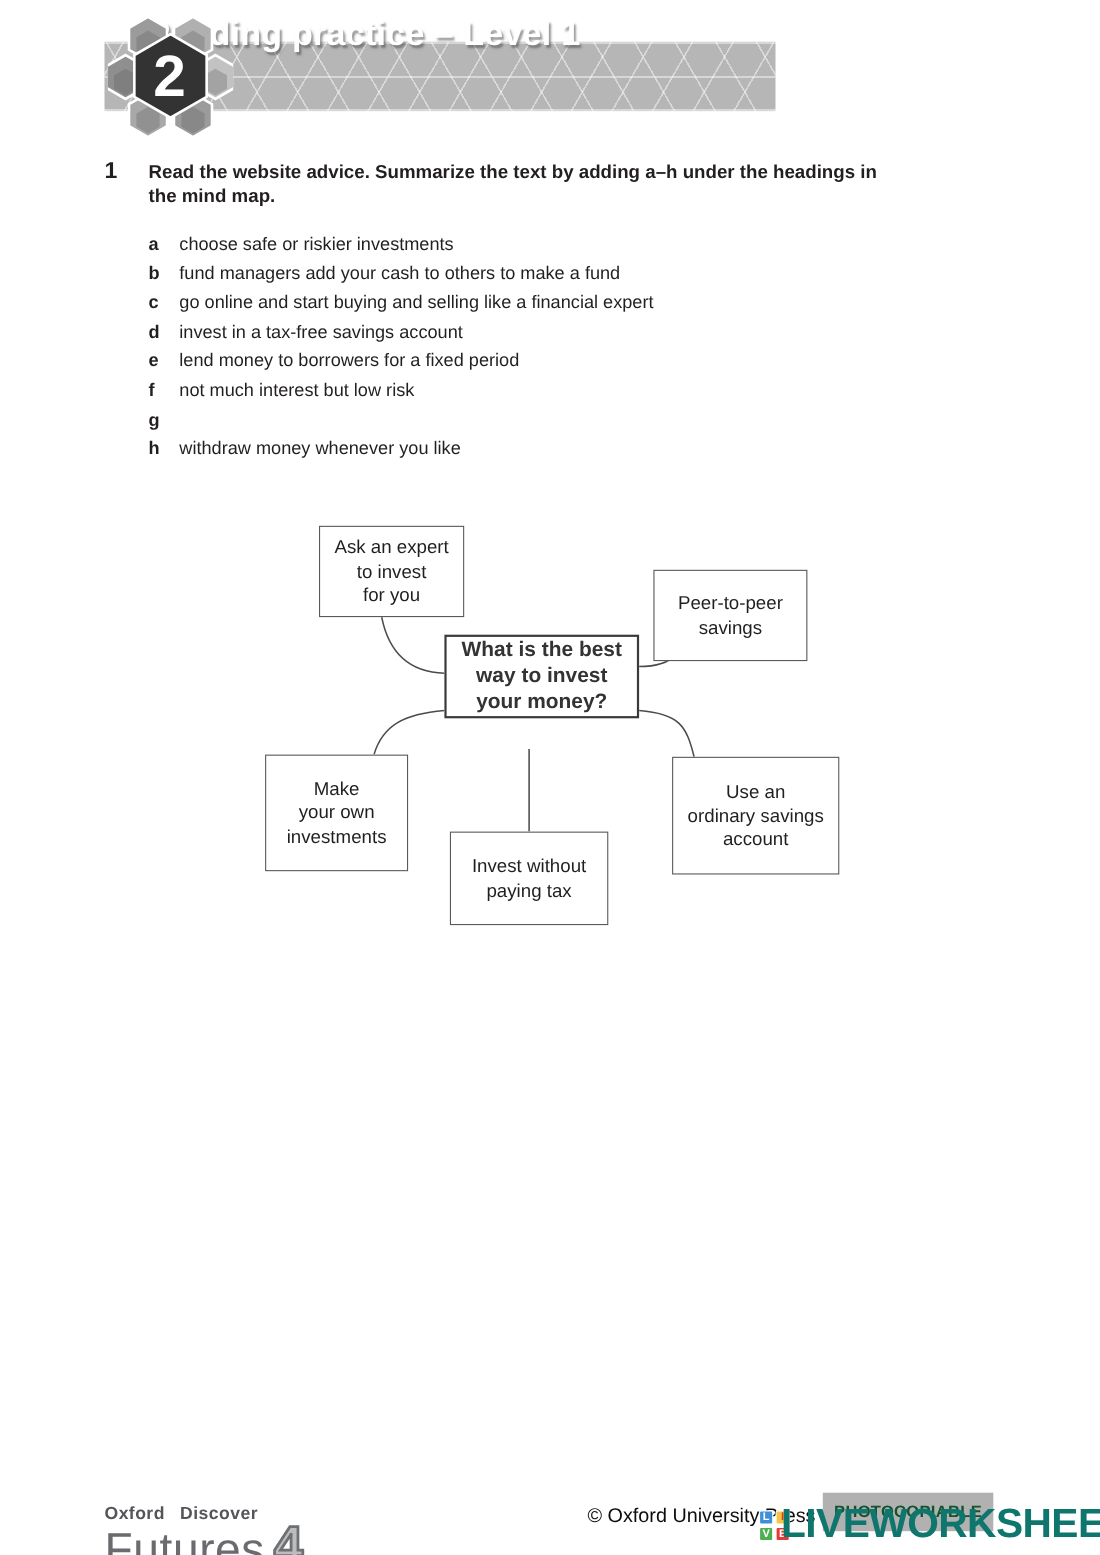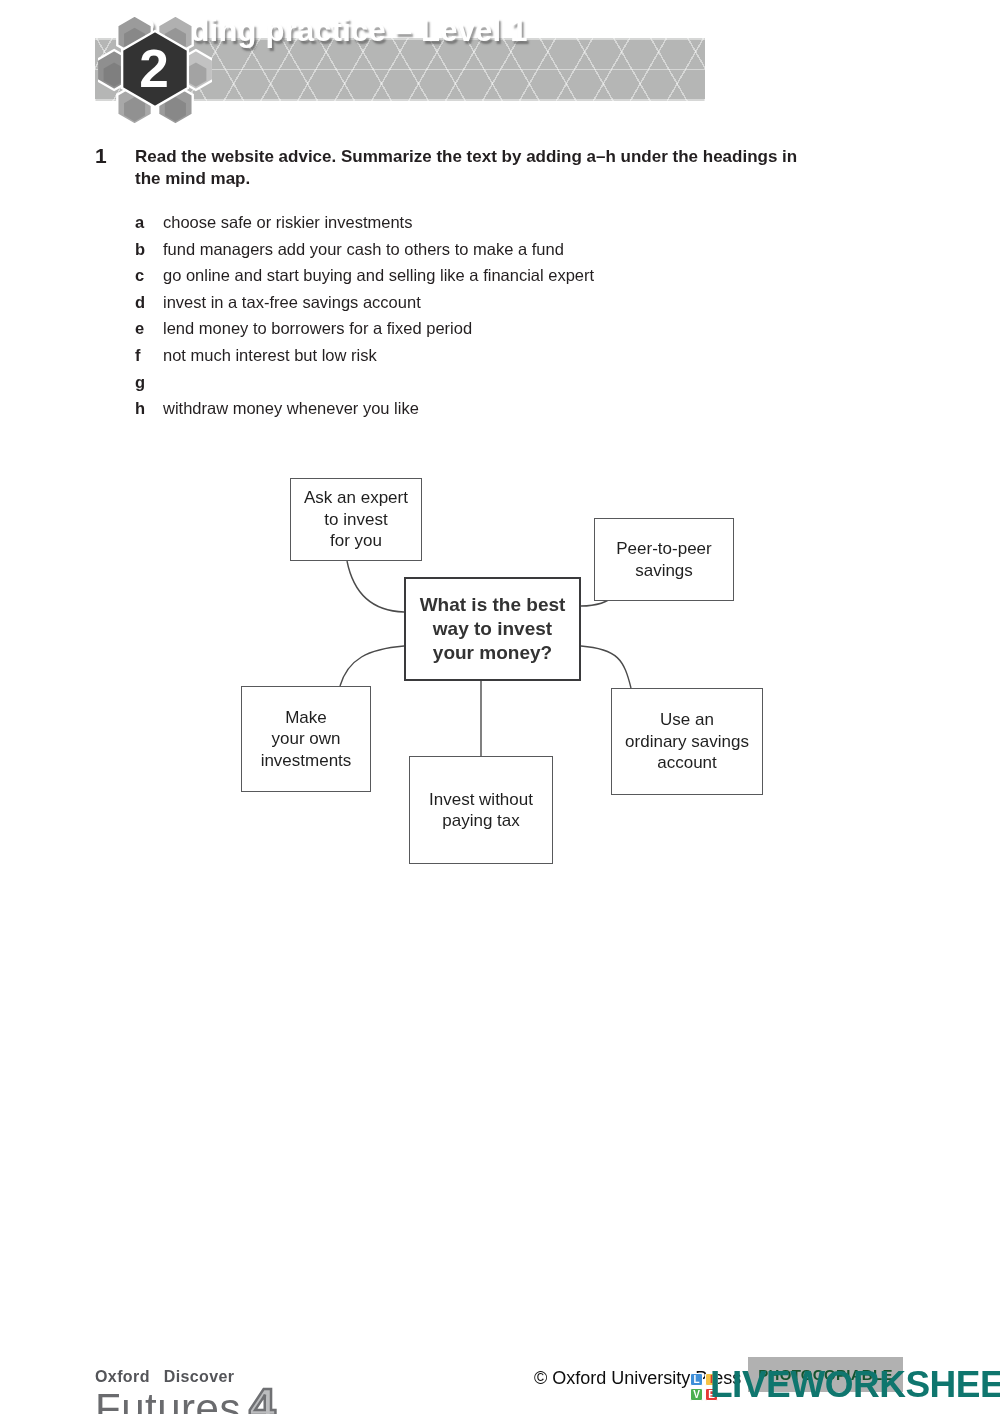--- a/index.html
+++ b/index.html
@@ -41,23 +41,23 @@
     position:absolute; display:flex; align-items:center; justify-content:center;
     text-align:center; background:#ffffff;
     border:1.5px solid #58595b; font-size:17px; line-height:21.5px; color:#1f1f1f;
   }
   .mm-box span { white-space:pre-line; }
   .mm-center {
     border:2.5px solid #3a3a3c; font-weight:bold; font-size:19px; line-height:24px; color:#333333;
   }
   .box-ask    { left:290px; top:18px;  width:132px; height:83px; }
   .box-peer   { left:594px; top:20px;  width:140px; height:83px;margin-top:38px; }
-  .box-center { left:404px; top:117px; width:177px; height:104px; }
+  .box-center { left:404px; top:117px; width:177px; height:76px; }
   .box-make   { left:241px; top:226px; width:130px; height:106px; }
-  .box-tax    { left:409px; top:296px; width:144px; height:108px; }
+  .box-tax    { left:409px; top:296px; width:144px; height:85px; }
   .box-ord    { left:611px; top:228px; width:152px; height:107px; }
 
   
   .brand { position:absolute; left:95px; top:1368px; color:#545559; }
   .brand-small { font-size:16px; font-weight:bold; letter-spacing:.4px; word-spacing:9px; color:#545559; }
   .brand-row { display:flex; align-items:flex-end; margin-top:-2px; }
   .brand-large { font-size:42px; color:#6a6b6e; letter-spacing:.5px; }
   .brand-level {
     font-size:48px; font-weight:bold; margin-left:8px; margin-top:-6px;
     color:#bcbdbf; -webkit-text-stroke:2.5px #6f7073;

